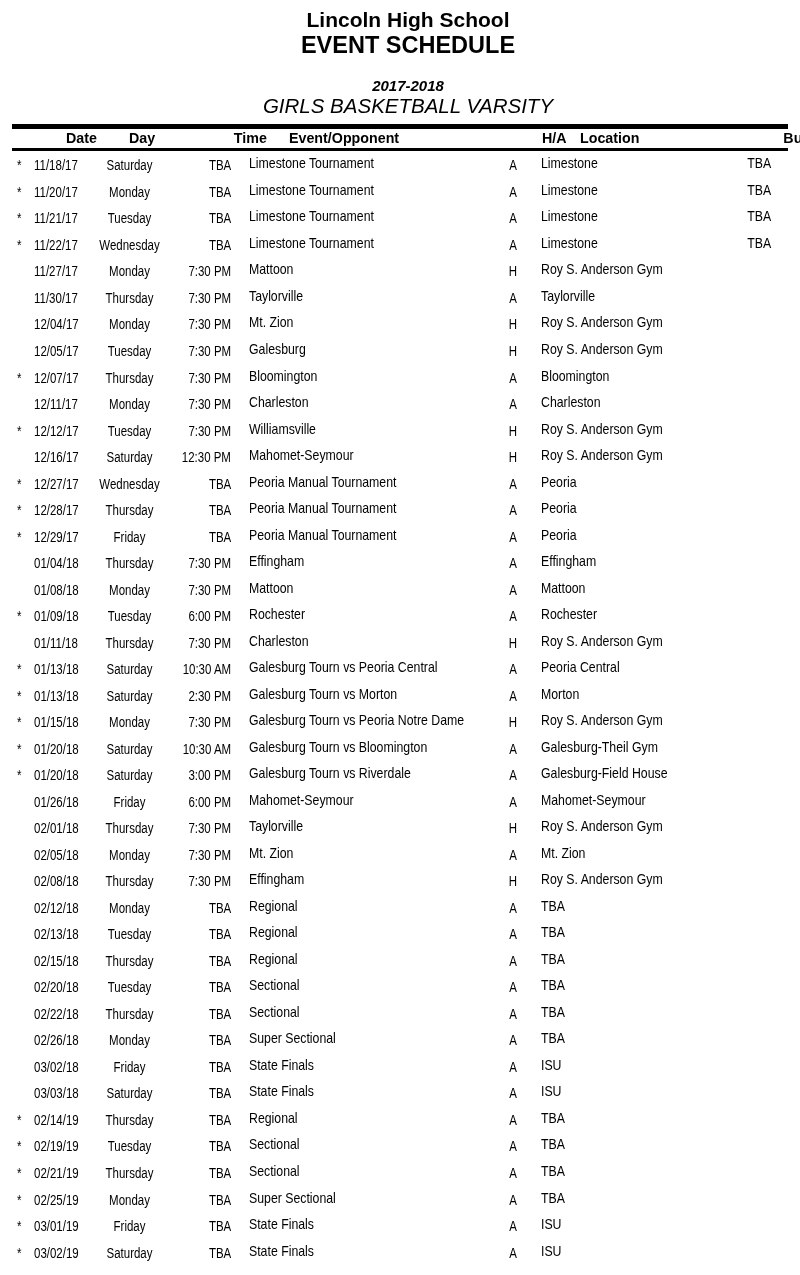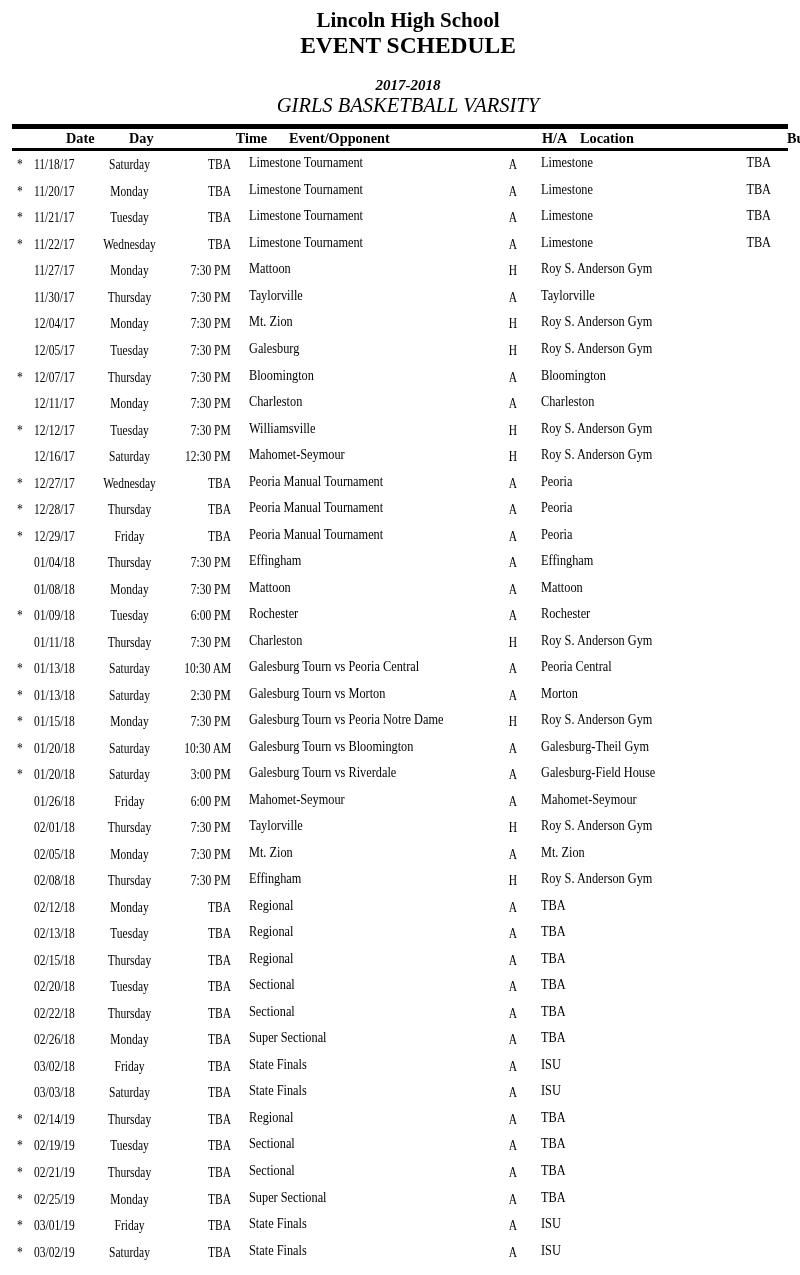--- a/index.html
+++ b/index.html
@@ -2,21 +2,21 @@
 <html><head>
 <meta charset="utf-8">
 <style>
   html, body { margin: 0; padding: 0; background: #ffffff; }
   .page {
     position: relative;
     width: 800px;
     height: 1275px;
     background: #ffffff;
     color: #000000;
-    font-family: Liberation Serif, serif;
+    font-family: Liberation Sans, sans-serif;
     overflow: hidden;
   }
 
   
   .titles { position: absolute; top: 0; left: 12px; width: 792px; text-align: center; }
   .t-school { position: absolute; top: 8px;  left: 0; width: 100%; font-size: 21px;   font-weight: bold; }
   .t-head   { position: absolute; top: 32px; left: 0; width: 100%; font-size: 23.5px; font-weight: bold; }
   .t-season { position: absolute; top: 77px; left: 0; width: 100%; font-size: 15px;   font-weight: bold; font-style: italic; }
   .t-team   { position: absolute; top: 94px; left: 0; width: 100%; font-size: 20.5px; font-style: italic; }
 

